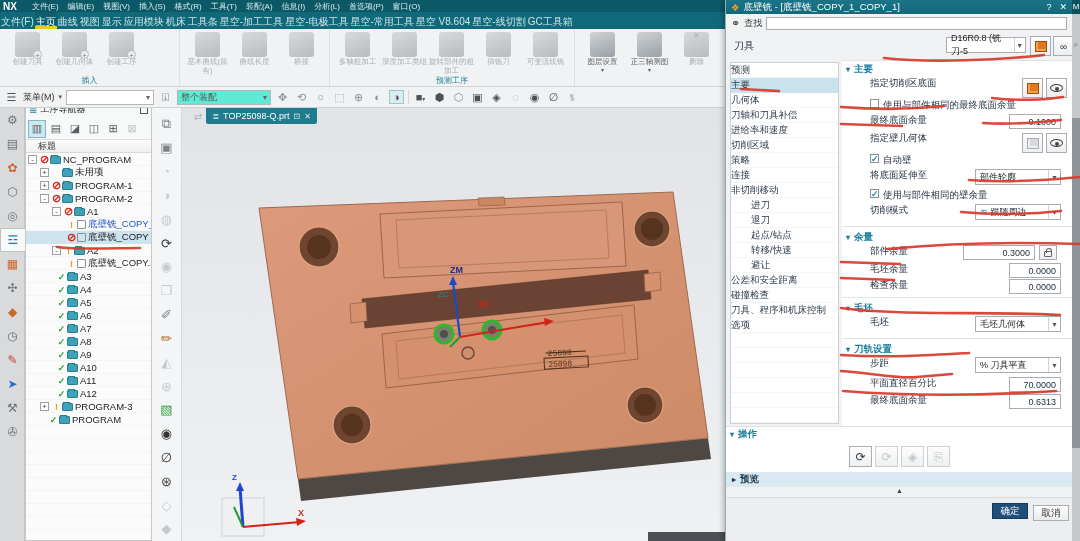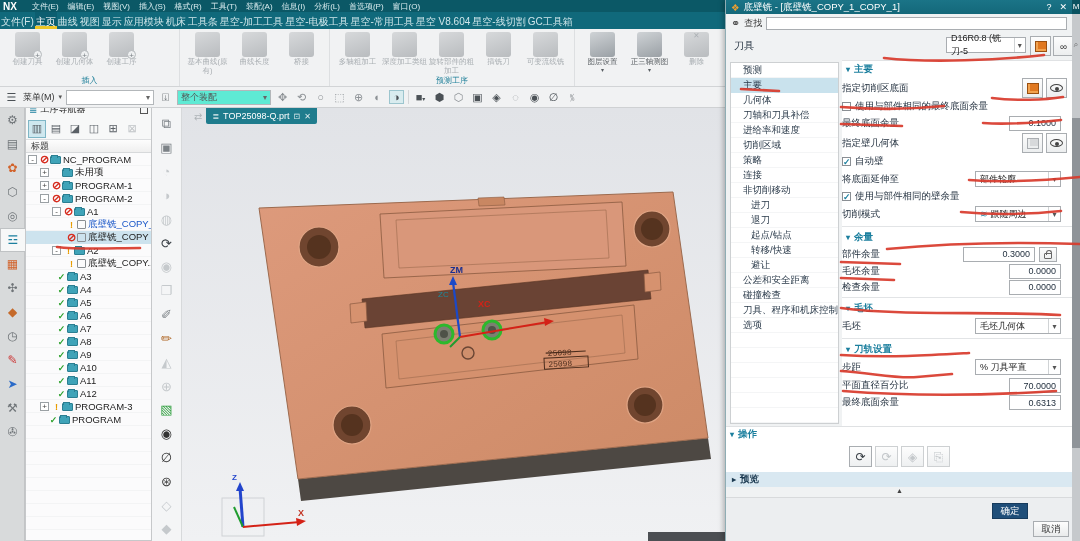--- a/index.html
+++ b/index.html
@@ -33,21 +33,21 @@
   .dockico{width:25px;height:24px;display:flex;align-items:center;justify-content:center;font-size:12px;color:#6f7478}
   .dockico.on{background:#f7f8f8;border:1px solid #bfc2c4;border-right:none}
   
   .navp{position:absolute;left:25px;top:100px;width:127px;height:441px;background:#f7f8f8;border:1px solid #c6c8ca;z-index:4;display:flex;flex-direction:column}
   .navhead{height:17px;display:flex;align-items:center;gap:3px;padding:0 3px;font-size:9px;color:#222}
   .navhead .sq{margin-left:auto;width:8px;height:8px;border:1px solid #555}
   .navtools{height:22px;display:flex;align-items:center;gap:1px;padding:0 2px;border-bottom:1px solid #dcdee0}
   .ntb{width:18px;height:18px;display:flex;align-items:center;justify-content:center;font-size:11px;color:#5a6066;border:1px solid transparent}
   .ntb.on{background:#cfe8ef;border-color:#7fb6c6}
   .ntb.dis{color:#c0c4c7}
-  .colhead{height:13px;background:linear-gradient(#fdfdfd,#efefef);border-bottom:1px solid #d7d9db;font-size:9px;color:#333;padding-left:5px;display:flex;align-items:center}
+  .colhead{height:13px;background:linear-gradient(#fdfdfd,#efefef);border-bottom:1px solid #d7d9db;font-size:9px;color:#333;padding-left:12px;display:flex;align-items:center}
   .tree{flex:1;background:repeating-linear-gradient(#fbfbfc 0 12px,#f3f4f5 12px 13px);overflow:hidden}
   .trow{height:13px;display:flex;align-items:center;font-size:9.5px;white-space:nowrap;color:#222}
   .trow .exp{width:9px;height:9px;border:1px solid #9aa0a4;background:#fff;font-size:8px;line-height:7px;text-align:center;color:#444;margin-right:2px;flex:none}
   .st{width:11px;flex:none;text-align:center;font-size:9px;font-weight:bold}
   .st.f{color:#d62d20;font-size:11px}
   .st.c{color:#2ca12c}
   .st.w{color:#e89c00}
   .fold{width:11px;height:8px;background:#3fa3b8;border:1px solid #2b7f92;border-radius:1px;margin-right:2px;flex:none;position:relative}
   .fold:before{content:"";position:absolute;left:0;top:-2px;width:5px;height:2px;background:#3fa3b8;border:1px solid #2b7f92;border-bottom:none}
   .opico{width:9px;height:9px;margin-right:2px;flex:none;background:linear-gradient(180deg,#b9bdc0 60%,#7e8setColor 60%),#b9bdc0;border:1px solid #8a8f93;border-radius:1px}
@@ -70,48 +70,48 @@
   .dtitle .ctrl{margin-left:auto;display:flex;gap:8px;font-size:9px}
   .dsearch{height:19px;display:flex;align-items:center;gap:4px;padding:0 5px;font-size:9px;color:#333}
   .dsearch input{flex:1;height:13px;border:1px solid #a9adb1;background:#fff;font-size:9px;padding:0 2px}
   .dtool{height:27px;position:relative;font-size:10px;color:#1d2b3a}
   .dd{background:#fff;border:1px solid #a9adb1;height:16px;display:flex;align-items:center;font-size:9px;color:#222;padding-left:4px}
   .dd .arr{margin-left:auto;border-left:1px solid #d0d3d5;width:12px;text-align:center;color:#555;font-size:8px;align-self:stretch;display:flex;align-items:center;justify-content:center}
   .btn{border:1px solid #a9adb1;background:linear-gradient(#fdfdfd,#eceeef);display:flex;align-items:center;justify-content:center}
   .dbody{position:absolute;left:0;top:60px;width:347px;height:366px}
   .dnav{position:absolute;left:4px;top:2px;width:109px;height:362px;background:#fff;border:1px solid #cdd0d2;font-size:9.5px;color:#2a3a4a;overflow:hidden}
   .dnav .fill{height:100%;background:repeating-linear-gradient(#fff 0 14px,#f4f5f6 14px 15px)}
-  .dnavrow{height:15px;display:flex;align-items:center;padding-left:12px;white-space:nowrap}
+  .dnavrow{height:15px;display:flex;align-items:center;padding-left:0;white-space:nowrap}
   .dnavrow.ind{padding-left:20px}
   .dnavrow.sel{background:#c9e2ed}
   .dparams{position:absolute;left:116px;top:0;width:231px;height:366px;background:#fff;border-top:1px solid #e0e2e4;font-size:9.5px;color:#1d2b3a;overflow:hidden}
   .shead{height:16px;display:flex;align-items:center;gap:4px;padding-left:4px;color:#1b7f9e;font-weight:bold;font-size:9.5px}
   .shead .tri{font-size:8px}
-  .prow{position:relative;height:18px;display:flex;align-items:center;padding-left:0;white-space:nowrap}
+  .prow{position:relative;height:18px;display:flex;align-items:flex-start;padding-left:28px;white-space:nowrap}
   .cbrow{height:15px}
   .cb{width:9px;height:9px;border:1px solid #8a8f94;background:#fff;margin-right:4px;flex:none;font-size:9px;line-height:8px;color:#1b7f9e;text-align:center;font-weight:bold}
   .rctl{position:absolute;right:0}
   .num{background:#fff;border:1px solid #a9adb1;height:15px;font-size:9px;display:flex;align-items:center;justify-content:flex-end;padding-right:4px}
   .sep{height:1px;background:#e2e4e6;margin:2px 0}
   .gbtn{width:21px;height:20px}
   .eye{width:13px;height:8px;border:1px solid #444;border-radius:50%;position:relative}
   .eye:after{content:"";position:absolute;left:4px;top:1.5px;width:4px;height:4px;border-radius:50%;background:#444}
   .cube{width:12px;height:11px;background:#e07820;border:1px solid #9a4f10;box-shadow:inset 2px -2px #f2a24e}
   .cube.gray{background:#d7d9db;border-color:#a9adb1;box-shadow:inset 2px -2px #eceeef}
   .lock{width:8px;height:6px;border:1px solid #666;border-radius:1px;position:relative;margin-top:3px}
   .lock:before{content:"";position:absolute;top:-4px;left:1px;width:4px;height:4px;border:1px solid #666;border-bottom:none;border-radius:3px 3px 0 0}
   .dact{position:absolute;left:0;top:426px;width:347px;height:46px;background:#fff;border-top:1px solid #dfe1e3}
   .actrow{display:flex;gap:3px;justify-content:center;margin-top:5px}
   .abtn{width:23px;height:21px;border:1px solid #a9adb1;background:linear-gradient(#fdfdfd,#eef0f1);display:flex;align-items:center;justify-content:center;font-size:12px;color:#3a4046}
   .abtn.dis{color:#c3c7ca;border-color:#cdd0d2}
   .dprev{position:absolute;left:0;top:472px;width:347px;height:15px;background:#d9e8f1;display:flex;align-items:center;gap:4px;padding-left:6px;color:#1d3b52;font-weight:bold;font-size:9.5px}
   .dcollapse{position:absolute;left:0;top:487px;width:347px;height:11px;text-align:center;font-size:7px;color:#444;border-bottom:1px solid #d8dadc}
   .dfoot{position:absolute;left:0;top:498px;width:347px;height:43px;background:#eceef0}
   .okbtn{position:absolute;left:266px;top:5px;width:36px;height:16px;background:#1f4e79;color:#fff;border:1px solid #163a5c;font-size:9.5px;display:flex;align-items:center;justify-content:center}
-  .cancelbtn{position:absolute;left:307px;top:23px;width:36px;height:16px;background:linear-gradient(#fdfdfd,#e9ebec);border:1px solid #a9adb1;color:#333;font-size:9.5px;display:flex;align-items:center;justify-content:center}
+  .cancelbtn{position:absolute;left:307px;top:7px;width:36px;height:16px;background:linear-gradient(#fdfdfd,#e9ebec);border:1px solid #a9adb1;color:#333;font-size:9.5px;display:flex;align-items:center;justify-content:center}
   
   .redge{position:absolute;left:1072px;top:0;width:8px;height:541px;background:#c6c9cc;z-index:8}
   .redge .top{height:14px;background:#0a5260;color:#fff;font-size:8px;text-align:center;line-height:14px;overflow:hidden}
   .redge .band{position:absolute;left:0;top:118px;width:8px;height:330px;background:#8f9499}
   .anno{position:absolute;left:0;top:0;width:1080px;height:541px;pointer-events:none;z-index:20}
   .anno path{fill:none;stroke:#d8392b;stroke-width:2.6;stroke-linecap:round;opacity:.92}
 </style>
 </head>
 <body>
 

